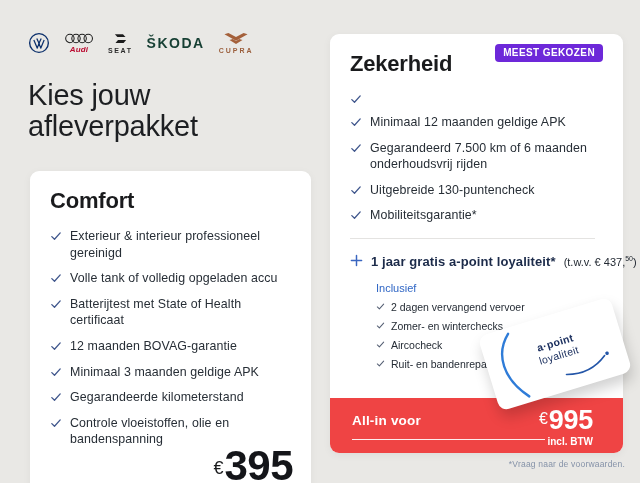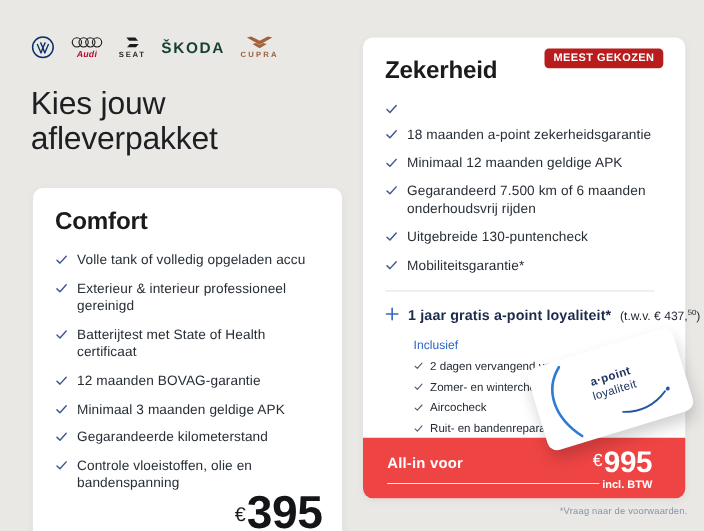--- a/index.html
+++ b/index.html
@@ -30,21 +30,21 @@
   ul.checklist li{display:flex;align-items:flex-start;gap:8px;}
   .chk{flex:0 0 12px;margin-top:2px;display:inline-flex;}
   .item-text{font-size:12.4px;line-height:1.34;color:#272E36;letter-spacing:.1px;}
   .zeker-list li:first-child .item-text{font-weight:700;color:#1E2430;}
   
   .price-block{position:absolute;right:18px;bottom:12px;text-align:right;}
   .price-cur{font-size:18px;font-weight:400;color:#1B1C1E;vertical-align:6px;margin-right:1px;}
   .price-amt{font-size:42px;font-weight:700;color:#141519;letter-spacing:-.5px;}
   .price-note{font-size:10px;color:#3E4448;margin-top:1px;}
   
-  .badge{position:absolute;top:10px;right:20px;background:#b91c1c;color:#fff;
+  .badge{position:absolute;top:10px;right:20px;background:#6d28d9;color:#fff;
     font-size:10px;font-weight:700;letter-spacing:.4px;padding:3px 8px 4px;border-radius:4px;}
   
   .divider{border:none;border-top:1px solid #E4E3E1;margin:14px 8px 0 0;}
   
   .loyalty-row{display:flex;align-items:baseline;gap:8px;margin-top:13px;}
   .plus-ico{flex:0 0 13px;position:relative;top:1px;}
   .loyalty-title{font-size:13px;font-weight:700;color:#1C2B4A;letter-spacing:.1px;white-space:nowrap;}
   .loyalty-value{font-size:11px;color:#232A33;white-space:nowrap;}
   .loyalty-value sup{font-size:7px;}
   .inclusief{margin:12px 0 0 26px;font-size:11px;color:#2F66C5;}
@@ -115,29 +115,29 @@
 <section class="card comfort-card">
   <div class="card-inner">
     <h2>Comfort</h2>
     <ul class="checklist">
       <li>
           <span class="chk">
             <svg width="12" height="12" viewBox="0 0 12 12">
               <path d="M1.8 6.6 L4.5 9.2 L10.2 2.9" fill="none" stroke="#3F568C" stroke-width="1.3" stroke-linecap="round" stroke-linejoin="round"></path>
             </svg>
           </span>
+          <span class="item-text">Exterieur &amp; interieur professioneel gereinigd</span>
+        </li>
+      <li>
+          <span class="chk">
+            <svg width="12" height="12" viewBox="0 0 12 12">
+              <path d="M1.8 6.6 L4.5 9.2 L10.2 2.9" fill="none" stroke="#3F568C" stroke-width="1.3" stroke-linecap="round" stroke-linejoin="round"></path>
+            </svg>
+          </span>
           <span class="item-text">Volle tank of volledig opgeladen accu</span>
-        </li>
-      <li>
-          <span class="chk">
-            <svg width="12" height="12" viewBox="0 0 12 12">
-              <path d="M1.8 6.6 L4.5 9.2 L10.2 2.9" fill="none" stroke="#3F568C" stroke-width="1.3" stroke-linecap="round" stroke-linejoin="round"></path>
-            </svg>
-          </span>
-          <span class="item-text">Exterieur &amp; interieur professioneel gereinigd</span>
         </li>
       <li>
           <span class="chk">
             <svg width="12" height="12" viewBox="0 0 12 12">
               <path d="M1.8 6.6 L4.5 9.2 L10.2 2.9" fill="none" stroke="#3F568C" stroke-width="1.3" stroke-linecap="round" stroke-linejoin="round"></path>
             </svg>
           </span>
           <span class="item-text">Batterijtest met State of Health certificaat</span>
         </li>
       <li>
@@ -184,28 +184,20 @@
   <div class="badge">MEEST GEKOZEN</div>
   <div class="card-inner">
     <h2>Zekerheid</h2>
     <ul class="checklist zeker-list">
       <li>
           <span class="chk">
             <svg width="12" height="12" viewBox="0 0 12 12">
               <path d="M1.8 6.6 L4.5 9.2 L10.2 2.9" fill="none" stroke="#3F568C" stroke-width="1.3" stroke-linecap="round" stroke-linejoin="round"></path>
             </svg>
           </span>
-        </li>
-      <li>
-          <span class="chk">
-            <svg width="12" height="12" viewBox="0 0 12 12">
-              <path d="M1.8 6.6 L4.5 9.2 L10.2 2.9" fill="none" stroke="#3F568C" stroke-width="1.3" stroke-linecap="round" stroke-linejoin="round"></path>
-            </svg>
-          </span>
-          <span class="item-text">18 maanden a-point zekerheidsgarantie</span>
         </li>
       <li>
           <span class="chk">
             <svg width="12" height="12" viewBox="0 0 12 12">
               <path d="M1.8 6.6 L4.5 9.2 L10.2 2.9" fill="none" stroke="#3F568C" stroke-width="1.3" stroke-linecap="round" stroke-linejoin="round"></path>
             </svg>
           </span>
           <span class="item-text">Minimaal 12 maanden geldige APK</span>
         </li>
       <li>

